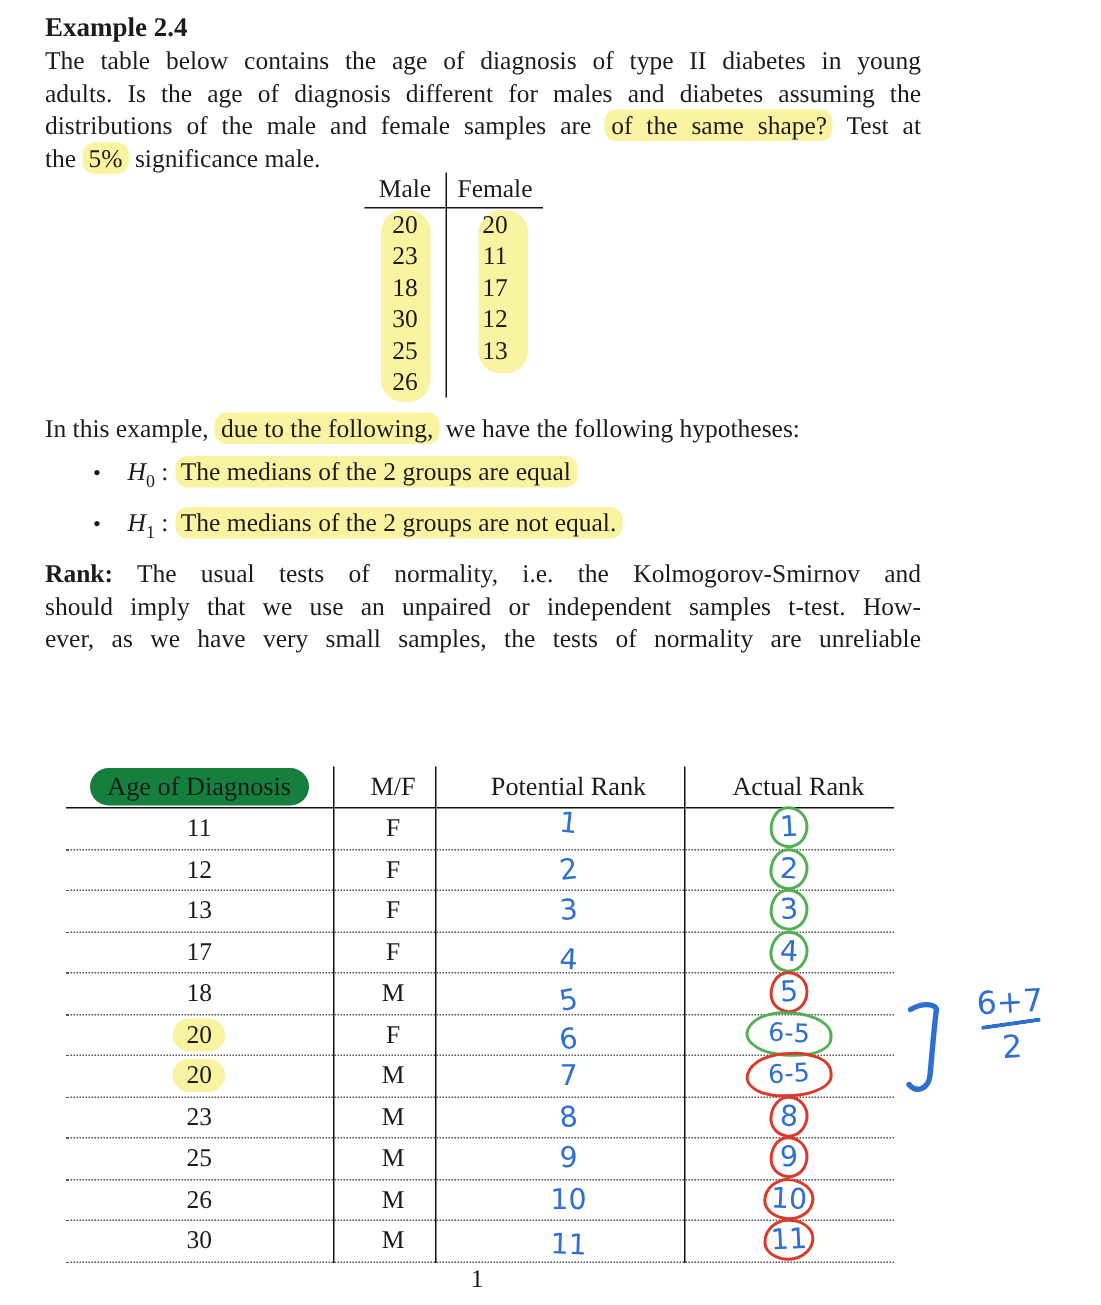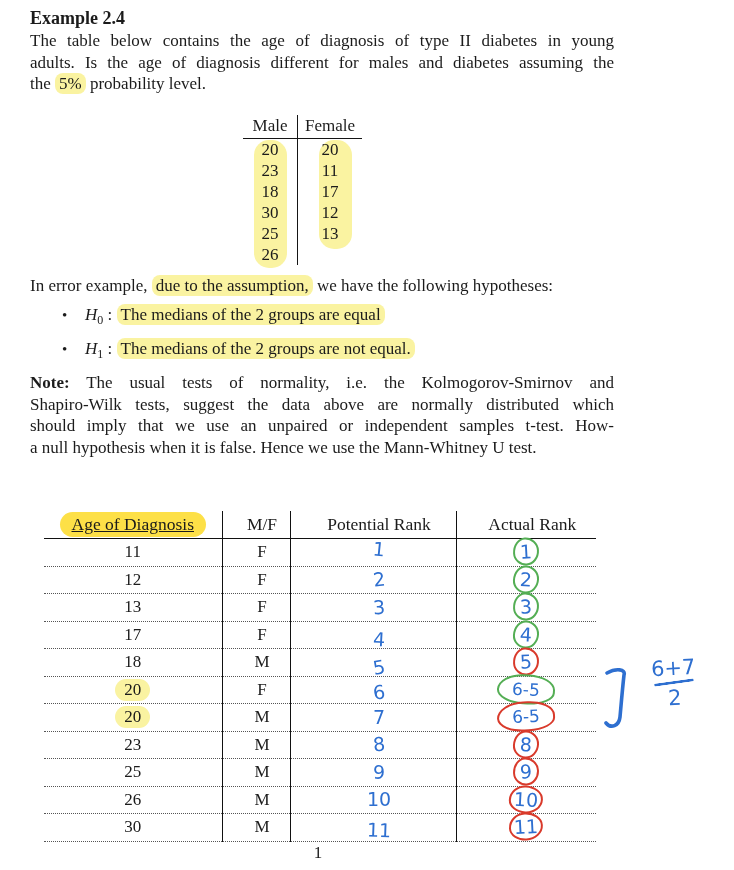--- a/index.html
+++ b/index.html
@@ -32,21 +32,21 @@
   .bullet .dot{display:inline-block;width:23px;font-size:15px;}
   .bullet i{font-style:italic;}
   .bullet sub{font-size:12px;}
   
   table.rank{left:44px;top:511px;border-collapse:collapse;table-layout:fixed;font-size:17px;}
   table.rank th{font-weight:normal;font-size:17.5px;height:27px;text-align:center;
     border-bottom:1.5px solid #111;padding:0;}
   table.rank td{height:26.5px;text-align:center;padding:0;position:relative;
     border-bottom:1px dotted #555;}
   table.rank .vline{border-left:1.4px solid #111;padding-left:12px;}
-  .hlpill{background:#fde047;border-radius:13px;padding:2px 12px 3px;text-decoration:underline;}
+  .hlpill{background:#15803d;border-radius:13px;padding:2px 12px 3px;}
   .agehl{background:#faf3a1;border-radius:11px;padding:1px 9px 2px;}
   .hand{font-family:"DejaVu Sans",sans-serif;color:#2e6fd0;font-size:19px;}
   .pr{display:inline-block;}
   tr:nth-child(1) .pr{transform:translateY(-3px) rotate(6deg);}
   tr:nth-child(2) .pr{transform:rotate(-7deg);}
   tr:nth-child(3) .pr{transform:rotate(-4deg);}
   tr:nth-child(4) .pr{transform:translateY(5px) rotate(3deg);}
   tr:nth-child(5) .pr{transform:translateY(5px) rotate(-10deg);}
   tr:nth-child(6) .pr{transform:translateY(3px) rotate(-8deg);}
   tr:nth-child(8) .pr{transform:rotate(-6deg);}
@@ -70,21 +70,22 @@
   .pageno{left:308px;top:843px;width:20px;text-align:center;font-size:17px;}
 </style>
 </head>
 <body>
 
 <div class="abs heading">Example 2.4</div>
 
 <div class="abs para" style="top:30px" id="intro">
     <div class="jline"><span>The table below contains the age of diagnosis of type II diabetes in young</span></div>
     <div class="jline"><span>adults. Is the age of diagnosis different for males and diabetes assuming the</span></div>
-    <div class="jlast"><span>the </span><span class="hl">5%</span><span> probability level.</span></div>
+    <div class="jline"><span>distributions of the male and female samples are </span><span class="hl">of the same shape?</span><span> Test at</span></div>
+    <div class="jlast"><span>the </span><span class="hl">5%</span><span> significance male.</span></div>
   </div>
 
 <div class="abs mft">
   <div class="blob m"></div>
   <div class="blob f"></div>
   <div class="mfcol c1" id="mfcol0">
     <div class="mfhead">Male</div>
   <div class="mfnum">20</div>
       <div class="mfnum">23</div>
       <div class="mfnum">18</div>
@@ -95,30 +96,29 @@
   <div class="mfcol c2" id="mfcol1">
     <div class="mfhead">Female</div>
   <div class="mfnum">20</div>
       <div class="mfnum">11</div>
       <div class="mfnum">17</div>
       <div class="mfnum">12</div>
       <div class="mfnum">13</div>
     </div>
 </div>
 
-<div class="abs hypline" id="hypline"><span>In error example, </span><span class="hl">due to the assumption,</span><span> we have the following hypotheses:</span></div>
+<div class="abs hypline" id="hypline"><span>In this example, </span><span class="hl">due to the following,</span><span> we have the following hypotheses:</span></div>
 
 <div class="abs bullet" style="top:305px" id="bullet0"><span class="dot">•</span><i>H</i><sub>0</sub><span> : </span><span class="hl">The medians of the 2 groups are equal</span></div>
 <div class="abs bullet" style="top:339px" id="bullet1"><span class="dot">•</span><i>H</i><sub>1</sub><span> : </span><span class="hl">The medians of the 2 groups are not equal.</span></div>
 
 <div class="abs para" style="top:372px" id="note">
-    <div class="jline"><span class="b">Note:</span><span> The usual tests of normality, i.e. the Kolmogorov-Smirnov and</span></div>
-    <div class="jline"><span>Shapiro-Wilk tests, suggest the data above are normally distributed which</span></div>
+    <div class="jline"><span class="b">Rank:</span><span> The usual tests of normality, i.e. the Kolmogorov-Smirnov and</span></div>
     <div class="jline"><span>should imply that we use an unpaired or independent samples t-test. How-</span></div>
-    <div class="jlast"><span>a null hypothesis when it is false. Hence we use the Mann-Whitney U test.</span></div>
+    <div class="jline"><span>ever, as we have very small samples, the tests of normality are unreliable</span></div>
   </div>
 
 <table class="abs rank">
   <colgroup>
     <col style="width:178px">
       <col style="width:68px">
       <col style="width:166px">
       <col style="width:140px">
   </colgroup>
   <thead>

